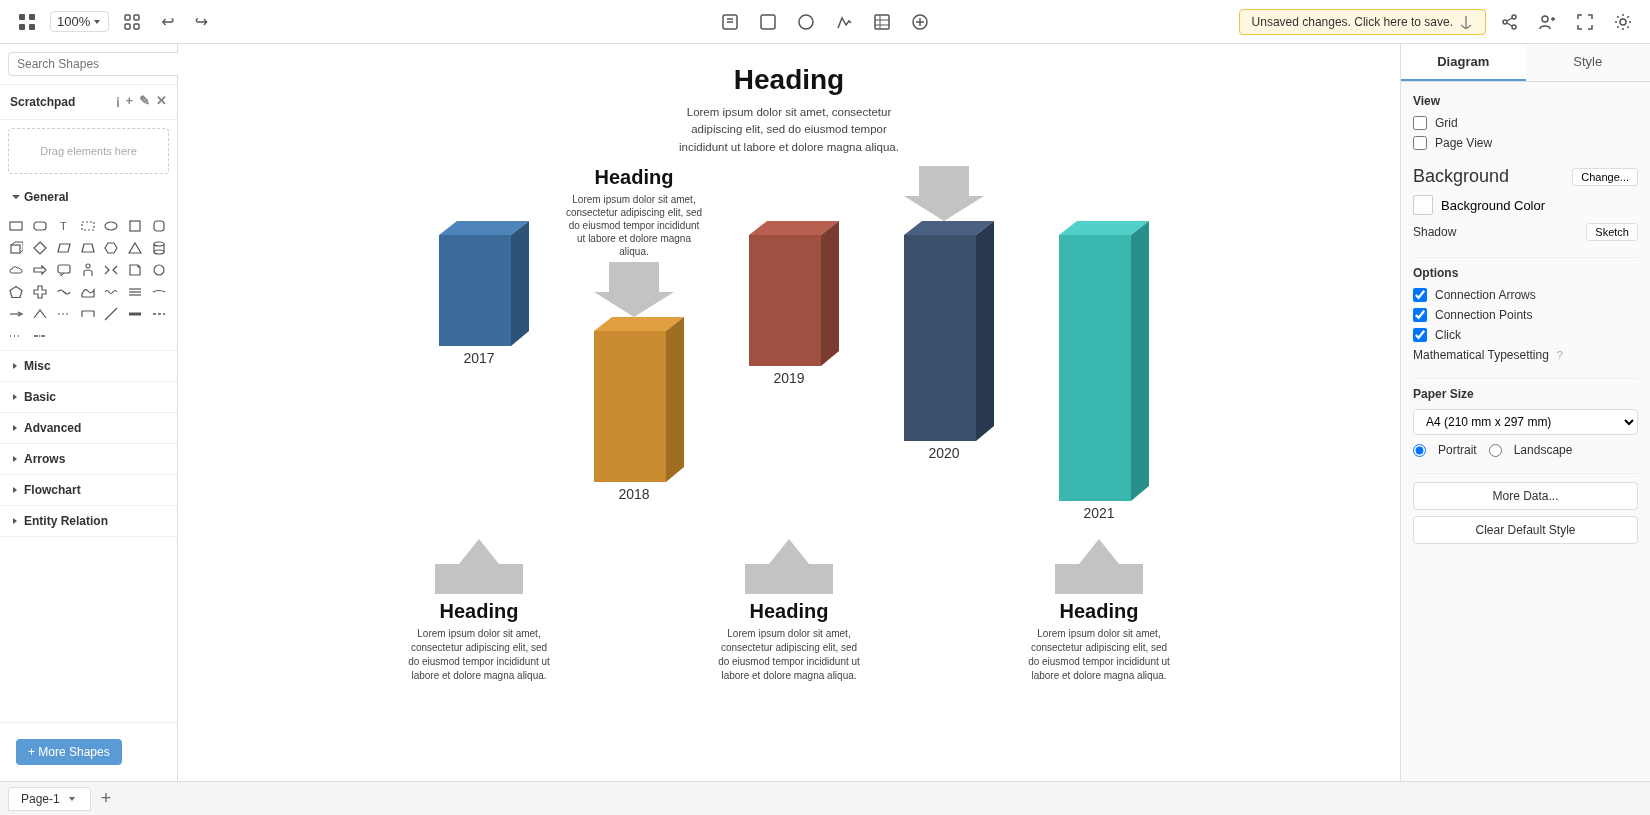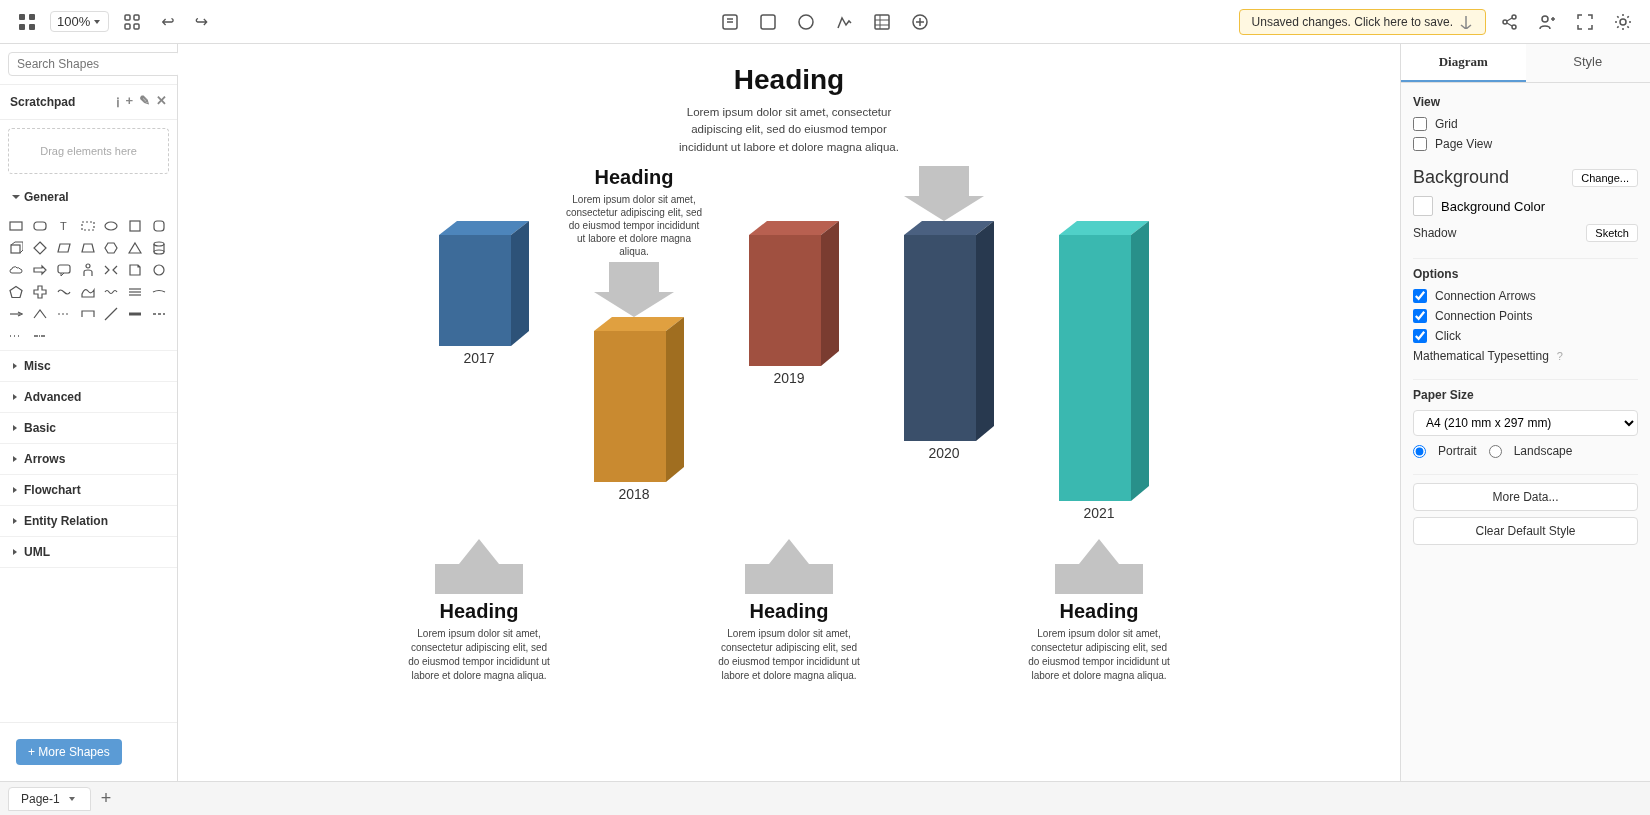--- a/index.html
+++ b/index.html
@@ -152,21 +152,21 @@
     .panel-tabs { display: flex; border-bottom: 1px solid #ddd; }
     .panel-tab {
       flex: 1;
       padding: 10px;
       text-align: center;
       font-size: 13px;
       cursor: pointer;
       color: #555;
       border-bottom: 2px solid transparent;
     }
-    .panel-tab.active { color: #333; font-weight: 600; border-bottom: 2px solid #5b9bd5; background: #fff; font-family: Liberation Serif, serif; }
+    .panel-tab.active { color: #333; font-weight: 600; border-bottom: 2px solid #5b9bd5; background: #fff; }
 
     .panel-body { padding: 12px; flex: 1; overflow-y: auto; }
 
     .panel-section-title { font-size: 12px; font-weight: 600; color: #333; margin-bottom: 8px; }
 
     .view-options { display: flex; flex-direction: column; gap: 6px; margin-bottom: 16px; }
     .view-option-row { display: flex; align-items: center; gap: 8px; font-size: 12px; color: #333; }
     .view-option-row input[type=checkbox] { width: 14px; height: 14px; }
 
     .bg-row { display: flex; align-items: center; gap: 8px; margin-bottom: 8px; }
@@ -544,30 +544,30 @@
             </svg>
           <span>Misc</span>
         </div>
       </div>
 
       <div class="sidebar-section">
         <div class="sidebar-section-header">
           <svg width="10" height="10" viewBox="0 0 10 10">
               <path d="M3 2l4 3-4 3z" fill="#555"></path>
             </svg>
-          <span>Advanced</span>
+          <span>Basic</span>
         </div>
       </div>
 
       <div class="sidebar-section">
         <div class="sidebar-section-header">
           <svg width="10" height="10" viewBox="0 0 10 10">
               <path d="M3 2l4 3-4 3z" fill="#555"></path>
             </svg>
-          <span>Basic</span>
+          <span>Advanced</span>
         </div>
       </div>
 
       <div class="sidebar-section">
         <div class="sidebar-section-header">
           <svg width="10" height="10" viewBox="0 0 10 10">
               <path d="M3 2l4 3-4 3z" fill="#555"></path>
             </svg>
           <span>Arrows</span>
         </div>
@@ -584,28 +584,20 @@
 
       <div class="sidebar-section">
         <div class="sidebar-section-header">
           <svg width="10" height="10" viewBox="0 0 10 10">
               <path d="M3 2l4 3-4 3z" fill="#555"></path>
             </svg>
           <span>Entity Relation</span>
         </div>
       </div>
 
-      <div class="sidebar-section">
-        <div class="sidebar-section-header">
-          <svg width="10" height="10" viewBox="0 0 10 10">
-              <path d="M3 2l4 3-4 3z" fill="#555"></path>
-            </svg>
-          <span>UML</span>
-        </div>
-      </div>
     </div>
 
     <div class="bottom-btn-area">
       <button class="more-shapes-btn">
         <span>+ More Shapes</span>
       </button>
     </div>
   </div>
 
   <div class="canvas-area">

